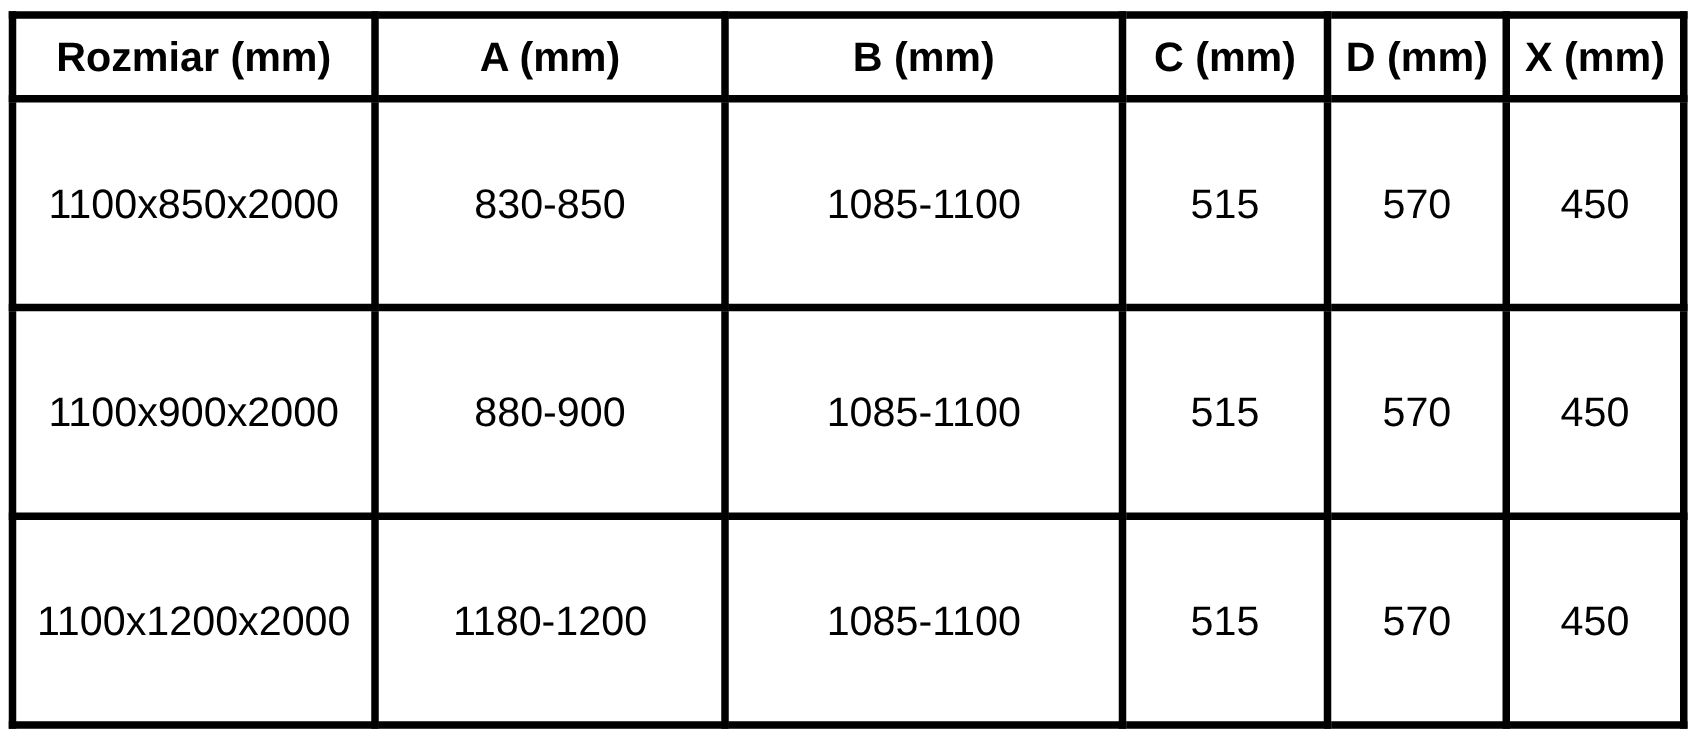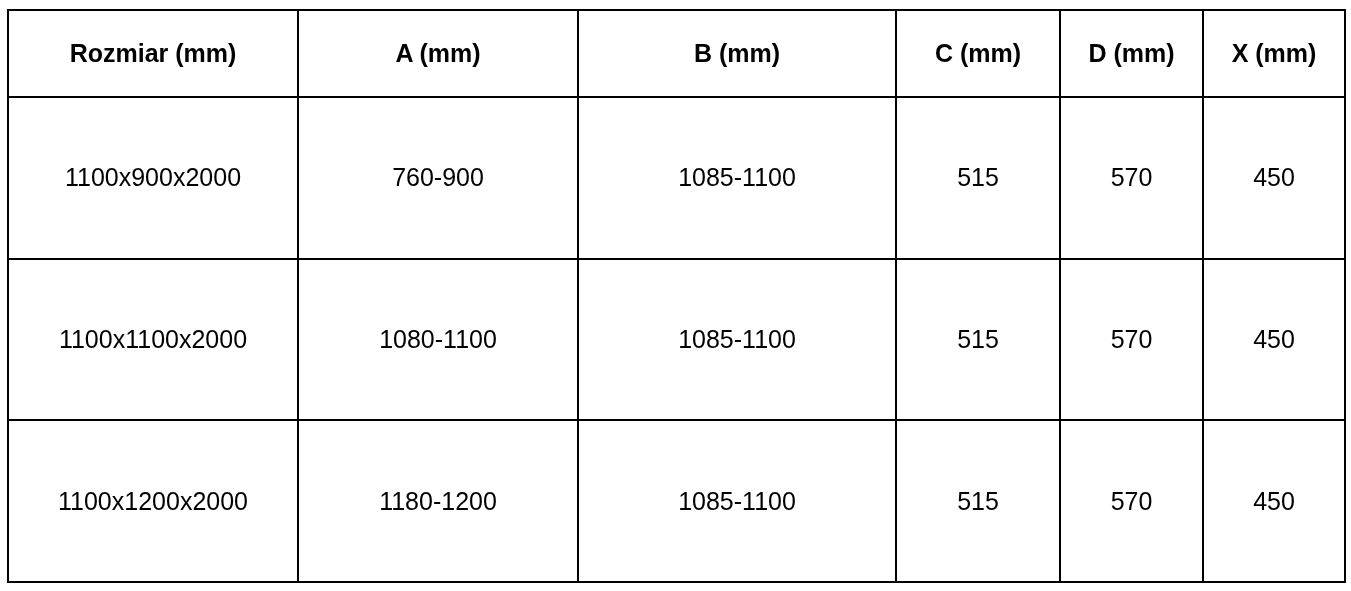--- a/index.html
+++ b/index.html
@@ -14,27 +14,27 @@
     left: 7px;
     top: 9px;
     width: 1338px;
     height: 574px;
     border-collapse: collapse;
     table-layout: fixed;
     background: #ffffff;
   }
   .size-table th,
   .size-table td {
-    border: 2px solid #000000;
+    border: 6px solid #000000;
     text-align: center;
     vertical-align: middle;
     font-family: "Liberation Sans", sans-serif;
-    font-size: 25px;
+    font-size: 33px;
     color: #000000;
-    padding: 12px;
+    padding: 0;
     overflow: hidden;
     white-space: nowrap;
   }
   .size-table th {
     font-weight: bold;
     height: 61px;
   }
 </style>
 </head>
 <body>
@@ -53,30 +53,30 @@
       <th>Rozmiar (mm)</th>
       <th>A (mm)</th>
       <th>B (mm)</th>
       <th>C (mm)</th>
       <th>D (mm)</th>
       <th>X (mm)</th>
     </tr>
   </thead>
   <tbody>
     <tr>
-      <td>1100x900x2000</td>
-      <td>760-900</td>
+      <td>1100x850x2000</td>
+      <td>830-850</td>
       <td>1085-1100</td>
       <td>515</td>
       <td>570</td>
       <td>450</td>
     </tr>
     <tr>
-      <td>1100x1100x2000</td>
-      <td>1080-1100</td>
+      <td>1100x900x2000</td>
+      <td>880-900</td>
       <td>1085-1100</td>
       <td>515</td>
       <td>570</td>
       <td>450</td>
     </tr>
     <tr>
       <td>1100x1200x2000</td>
       <td>1180-1200</td>
       <td>1085-1100</td>
       <td>515</td>

